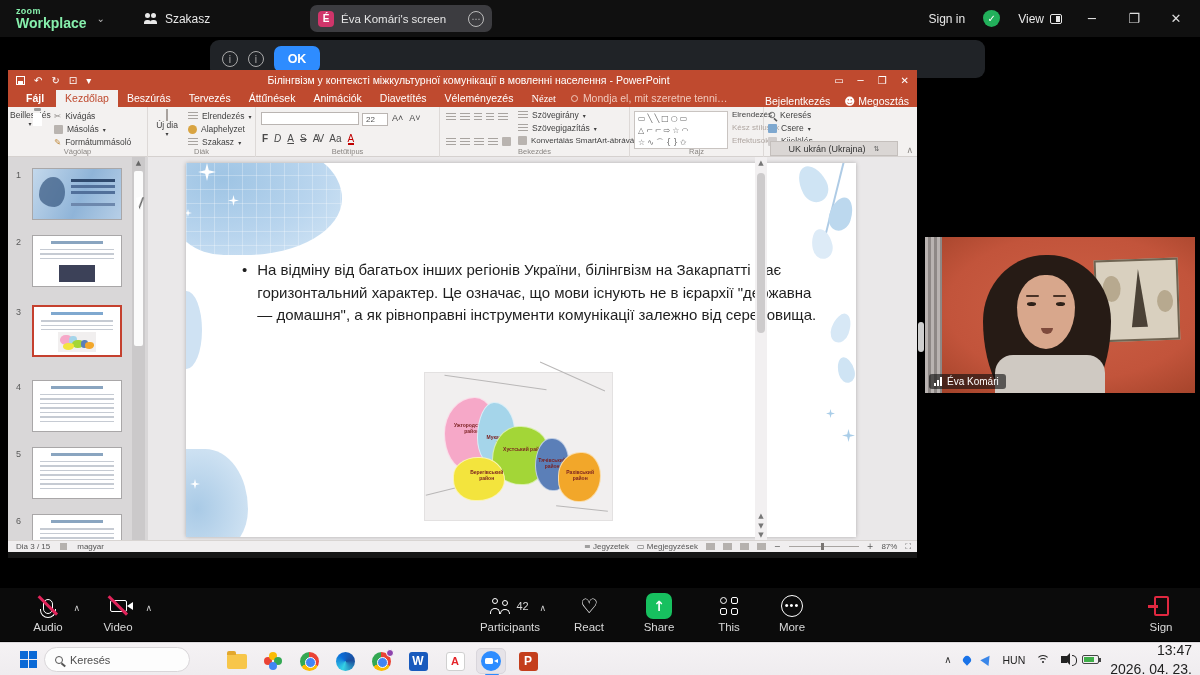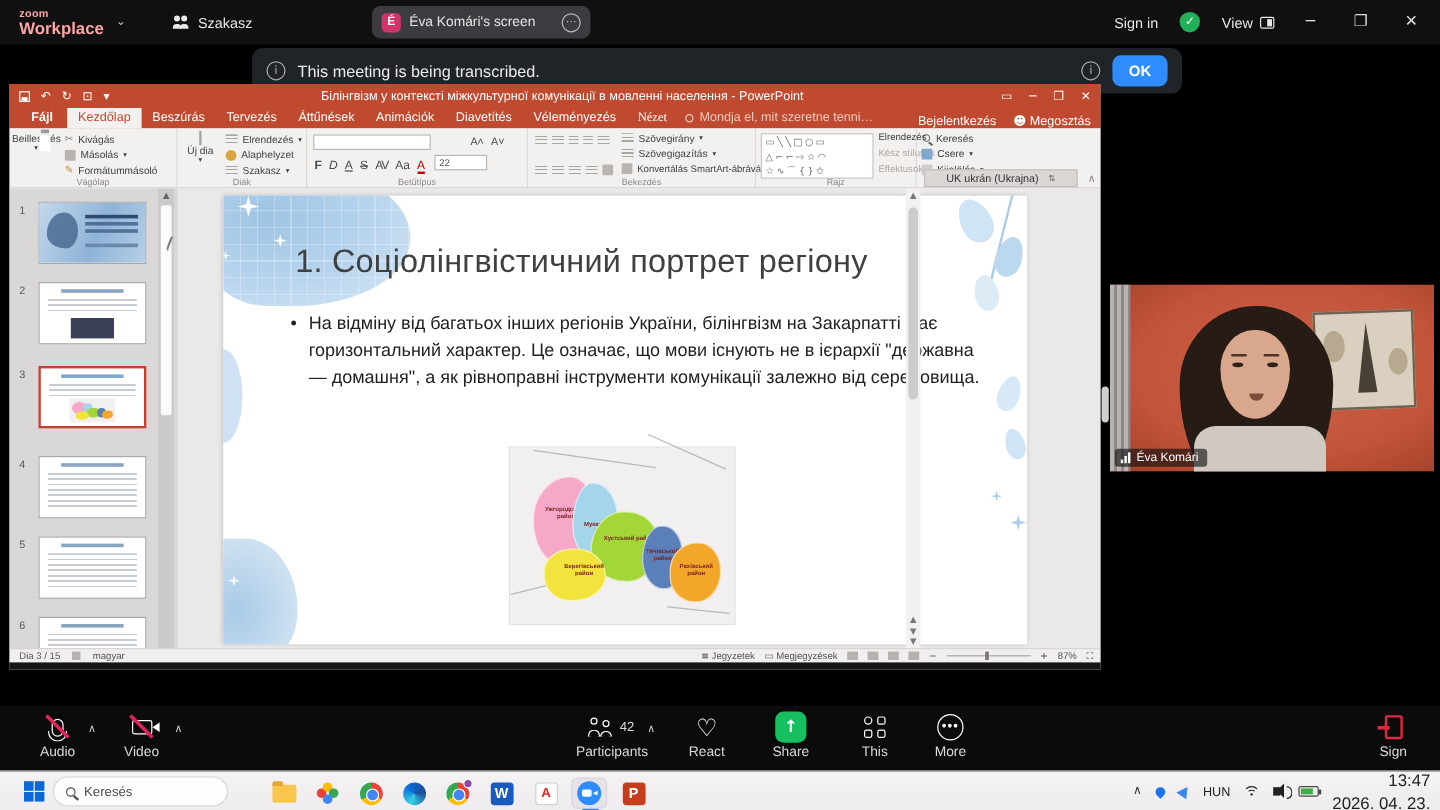--- a/index.html
+++ b/index.html
@@ -2,21 +2,21 @@
 <html><head>
 <meta charset="utf-8">
 <style>
   html,body{margin:0;padding:0;background:#000;}
   *{box-sizing:border-box;font-family:"Liberation Sans",sans-serif;}
   #stage{position:relative;width:1200px;height:675px;background:#000;overflow:hidden;}
   .abs{position:absolute;}
 
   
   #topbar{left:0;top:0;width:1200px;height:37px;background:#101010;display:flex;align-items:center;}
-  .brand{margin-left:16px;color:#fca5a5;line-height:1;}
+  .brand{margin-left:16px;color:#86efac;line-height:1;}
   .brand .b1{font-size:9px;font-weight:bold;letter-spacing:.3px;}
   .brand .b2{font-size:14px;font-weight:bold;}
   .chev{color:#bbb;font-size:10px;margin-left:10px;}
   .meet{display:flex;align-items:center;margin-left:38px;color:#e8e8e8;font-size:12px;gap:7px;}
   .ppl-ico{width:15px;height:11px;position:relative;}
   .ppl-ico i{position:absolute;background:#e8e8e8;border-radius:50%;}
   .ppl-ico .h1{width:5px;height:5px;left:2px;top:0;}
   .ppl-ico .h2{width:5px;height:5px;right:2px;top:0;}
   .ppl-ico .b1{width:7px;height:4px;left:1px;bottom:0;border-radius:3px 3px 0 0;}
   .ppl-ico .b2{width:7px;height:4px;right:1px;bottom:0;border-radius:3px 3px 0 0;}
@@ -257,21 +257,20 @@
           </span>
       </span>
       <span class="winbtn glyph">─</span>
       <span class="winbtn glyph">❐</span>
       <span class="winbtn glyph">✕</span>
     </div>
   </div>
 
   <div id="toast" class="abs">
     <span class="info-c glyph">i</span>
-    <span class="msg">This meeting is being transcribed.</span>
     <span class="info-c glyph">i</span>
     <span class="okbtn">OK</span>
   </div>
 
   <div id="ppt" class="abs">
 
     <div id="ppt-title" class="abs">
       <div class="qat">
         <span class="sv-ico">
             <i></i>
@@ -350,21 +349,21 @@
         <div class="smallcmd" style="left:40px;top:30px;">
             <span class="mini-lines"></span>
             <span>Szakasz</span>
             <span class="glyph" style="font-size:6px;">▾</span>
           </div>
         <div class="rg-label">Diák</div>
       </div>
 
       <div class="rgroup" style="left:248px;width:184px;">
         <span class="combo" style="left:5px;top:5px;width:98px;"></span>
-        <span class="combo" style="left:106px;top:22px;width:44px;">22</span>
+        <span class="combo" style="left:106px;top:6px;width:26px;">22</span>
         <span class="fmt" style="left:136px;top:6px;font-size:9px;">
             <span>A˄</span>
             <span>A˅</span>
           </span>
         <div class="fmt" style="left:6px;top:26px;">
           <b>F</b>
           <i>D</i>
           <u>A</u>
           <s>S</s>
           <span style="letter-spacing:-1px;">AV</span>
@@ -511,21 +510,20 @@
           <span class="leaf" style="left:18px;top:8px;width:26px;height:38px;transform:rotate(-28deg);"></span>
           <span class="leaf" style="left:48px;top:40px;width:22px;height:34px;transform:rotate(18deg);background:#bcd8ee;"></span>
           <span class="leaf" style="left:30px;top:72px;width:20px;height:30px;transform:rotate(-12deg);background:#ddebf7;"></span>
         </div>
         <div class="deco" style="left:636px;top:150px;width:40px;height:140px;">
           <span class="leaf" style="left:10px;top:0;width:18px;height:30px;transform:rotate(20deg);background:#d7e8f6;"></span>
           <span class="leaf" style="left:16px;top:44px;width:16px;height:26px;transform:rotate(-16deg);background:#cfe4f4;"></span>
           <span class="spark-blue" style="left:4px;top:96px;width:9px;height:9px;"></span>
           <span class="spark-blue" style="left:20px;top:116px;width:13px;height:13px;"></span>
         </div>
-        <div id="slide-title">1. Соціолінгвістичний портрет регіону</div>
         <div id="slide-body">
           <div class="b">
               <span class="dot">•</span>
               <span>На відміну від багатьох інших регіонів України, білінгвізм на Закарпатті має горизонтальний характер. Це означає, що мови існують не в ієрархії "державна — домашня", а як рівноправні інструменти комунікації залежно від середовища.</span>
             </div>
         </div>
         <div id="map">
           <span class="borderline" style="left:10%;top:6%;width:55%;transform:rotate(8deg);"></span>
           <span class="borderline" style="left:60%;top:2%;width:38%;transform:rotate(24deg);"></span>
           <span class="borderline" style="left:0;top:78%;width:30%;transform:rotate(-14deg);"></span>

